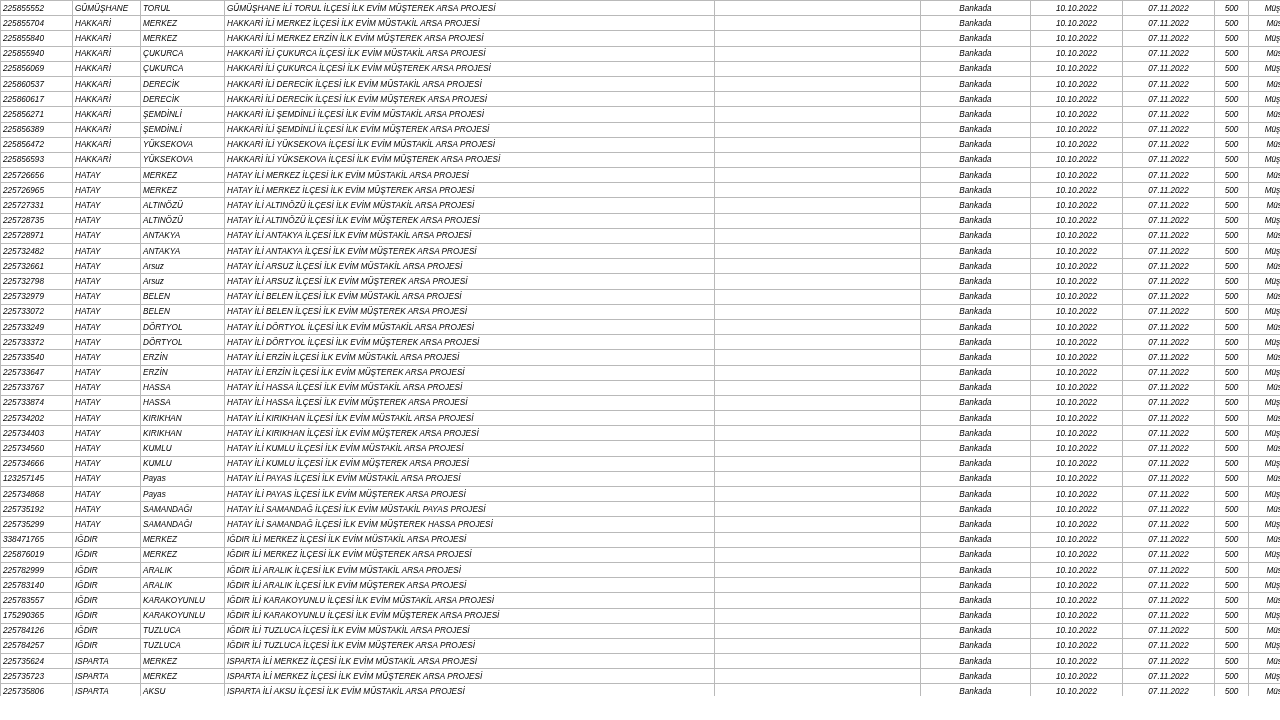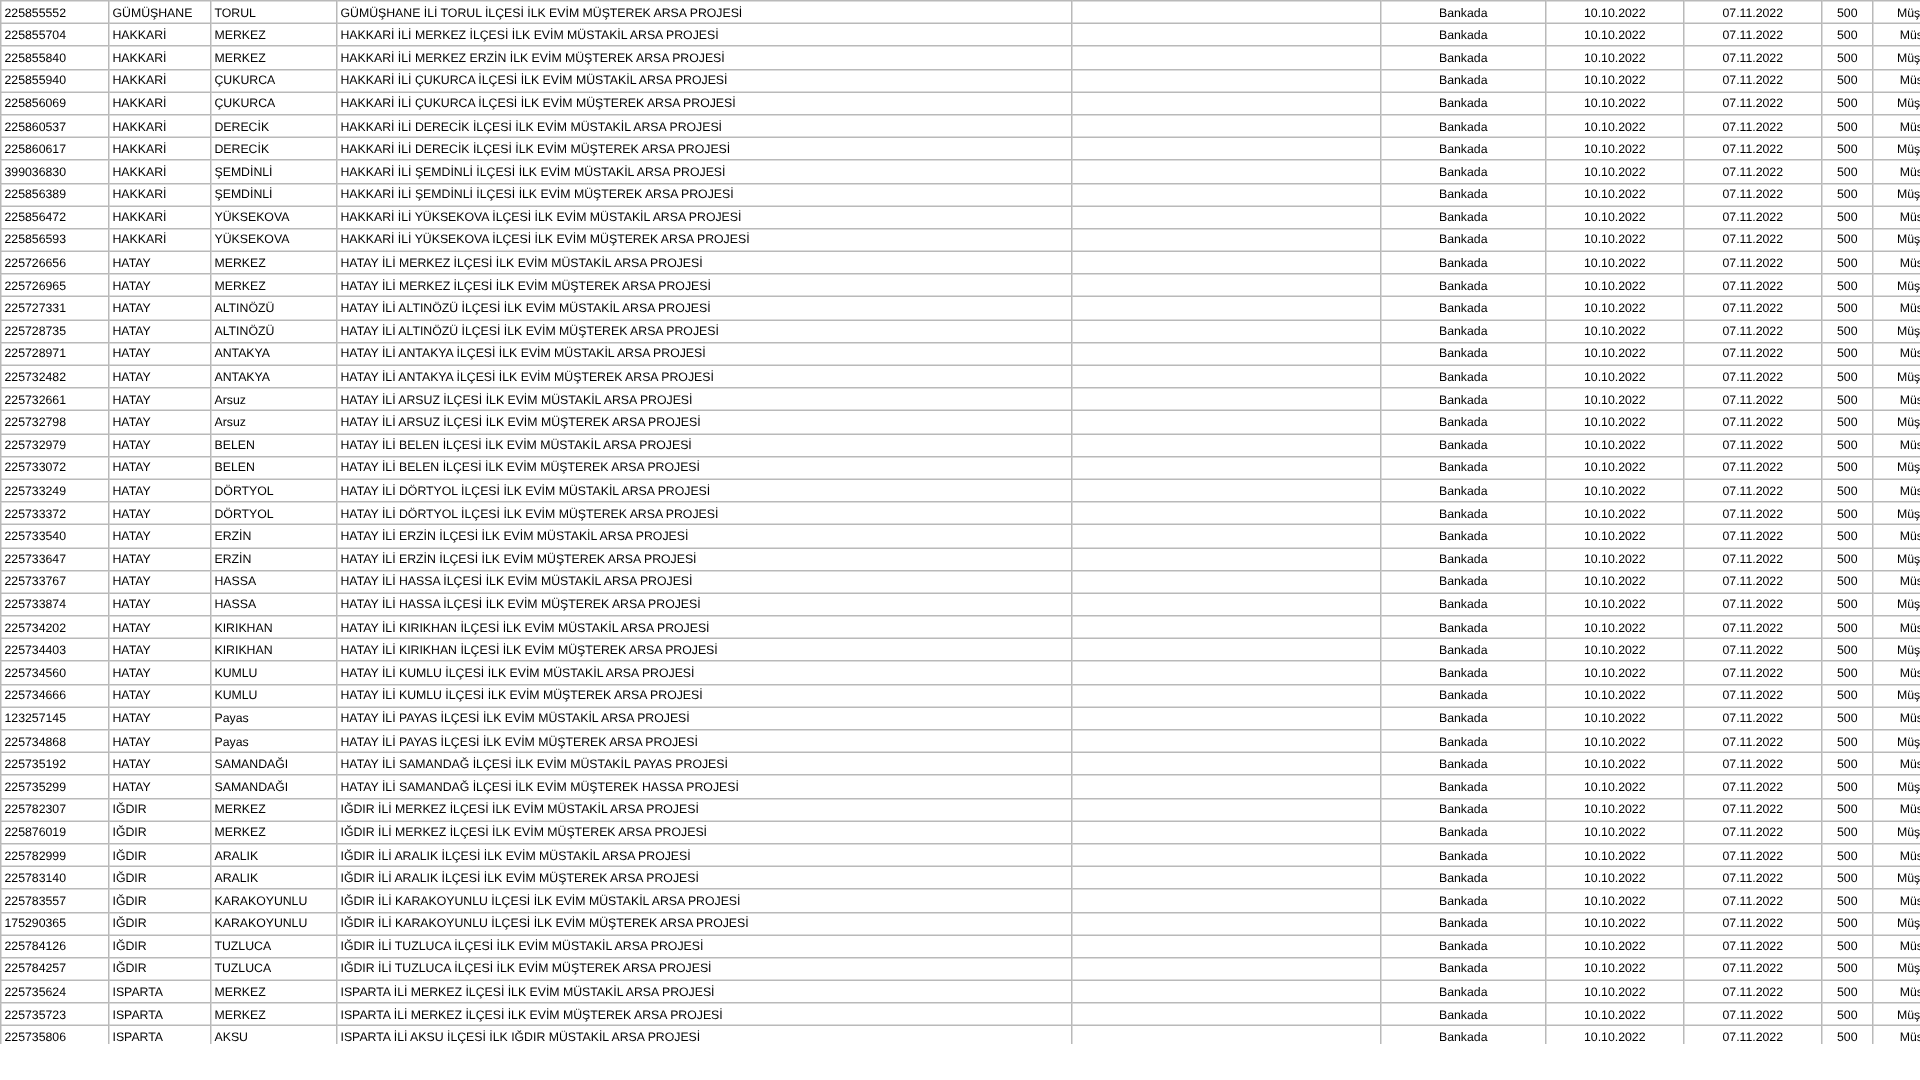--- a/index.html
+++ b/index.html
@@ -11,20 +11,21 @@
     width: 1280px;
     height: 720px;
     overflow: hidden;
     font-family: "Liberation Sans", sans-serif;
   }
   #sheet {
     width: 1280px;
     height: 696px;
     position: relative;
     overflow: hidden;
+    font-style: italic;
   }
   table.grid {
     border-collapse: collapse;
     table-layout: fixed;
     width: 1280px;
     font-size: 8.2px;
     color: #000000;
   }
   table.grid td {
     border: 1px solid #b9b9b9;
@@ -146,21 +147,21 @@
           <td>DERECİK</td>
           <td>HAKKARİ İLİ DERECİK İLÇESİ İLK EVİM MÜŞTEREK ARSA PROJESİ</td>
           <td class="blankcell"></td>
           <td class="c-center">Bankada</td>
           <td class="c-center">10.10.2022</td>
           <td class="c-center">07.11.2022</td>
           <td class="c-center">500</td>
           <td class="c-center">Müşterek</td>
         </tr>
         <tr>
-          <td>399036830</td>
+          <td>225856271</td>
           <td>HAKKARİ</td>
           <td>ŞEMDİNLİ</td>
           <td>HAKKARİ İLİ ŞEMDİNLİ İLÇESİ İLK EVİM MÜSTAKİL ARSA PROJESİ</td>
           <td class="blankcell"></td>
           <td class="c-center">Bankada</td>
           <td class="c-center">10.10.2022</td>
           <td class="c-center">07.11.2022</td>
           <td class="c-center">500</td>
           <td class="c-center">Müstakil</td>
         </tr>
@@ -482,21 +483,21 @@
           <td>SAMANDAĞI</td>
           <td>HATAY İLİ SAMANDAĞ İLÇESİ İLK EVİM MÜŞTEREK HASSA PROJESİ</td>
           <td class="blankcell"></td>
           <td class="c-center">Bankada</td>
           <td class="c-center">10.10.2022</td>
           <td class="c-center">07.11.2022</td>
           <td class="c-center">500</td>
           <td class="c-center">Müşterek</td>
         </tr>
         <tr>
-          <td>225782307</td>
+          <td>338471765</td>
           <td>IĞDIR</td>
           <td>MERKEZ</td>
           <td>IĞDIR İLİ MERKEZ İLÇESİ İLK EVİM MÜSTAKİL ARSA PROJESİ</td>
           <td class="blankcell"></td>
           <td class="c-center">Bankada</td>
           <td class="c-center">10.10.2022</td>
           <td class="c-center">07.11.2022</td>
           <td class="c-center">500</td>
           <td class="c-center">Müstakil</td>
         </tr>
@@ -605,21 +606,21 @@
           <td class="c-center">Bankada</td>
           <td class="c-center">10.10.2022</td>
           <td class="c-center">07.11.2022</td>
           <td class="c-center">500</td>
           <td class="c-center">Müşterek</td>
         </tr>
         <tr>
           <td>225735806</td>
           <td>ISPARTA</td>
           <td>AKSU</td>
-          <td>ISPARTA İLİ AKSU İLÇESİ İLK IĞDIR MÜSTAKİL ARSA PROJESİ</td>
+          <td>ISPARTA İLİ AKSU İLÇESİ İLK EVİM MÜSTAKİL ARSA PROJESİ</td>
           <td class="blankcell"></td>
           <td class="c-center">Bankada</td>
           <td class="c-center">10.10.2022</td>
           <td class="c-center">07.11.2022</td>
           <td class="c-center">500</td>
           <td class="c-center">Müstakil</td>
         </tr>
         <tr>
           <td>225876106</td>
           <td>ISPARTA</td>

